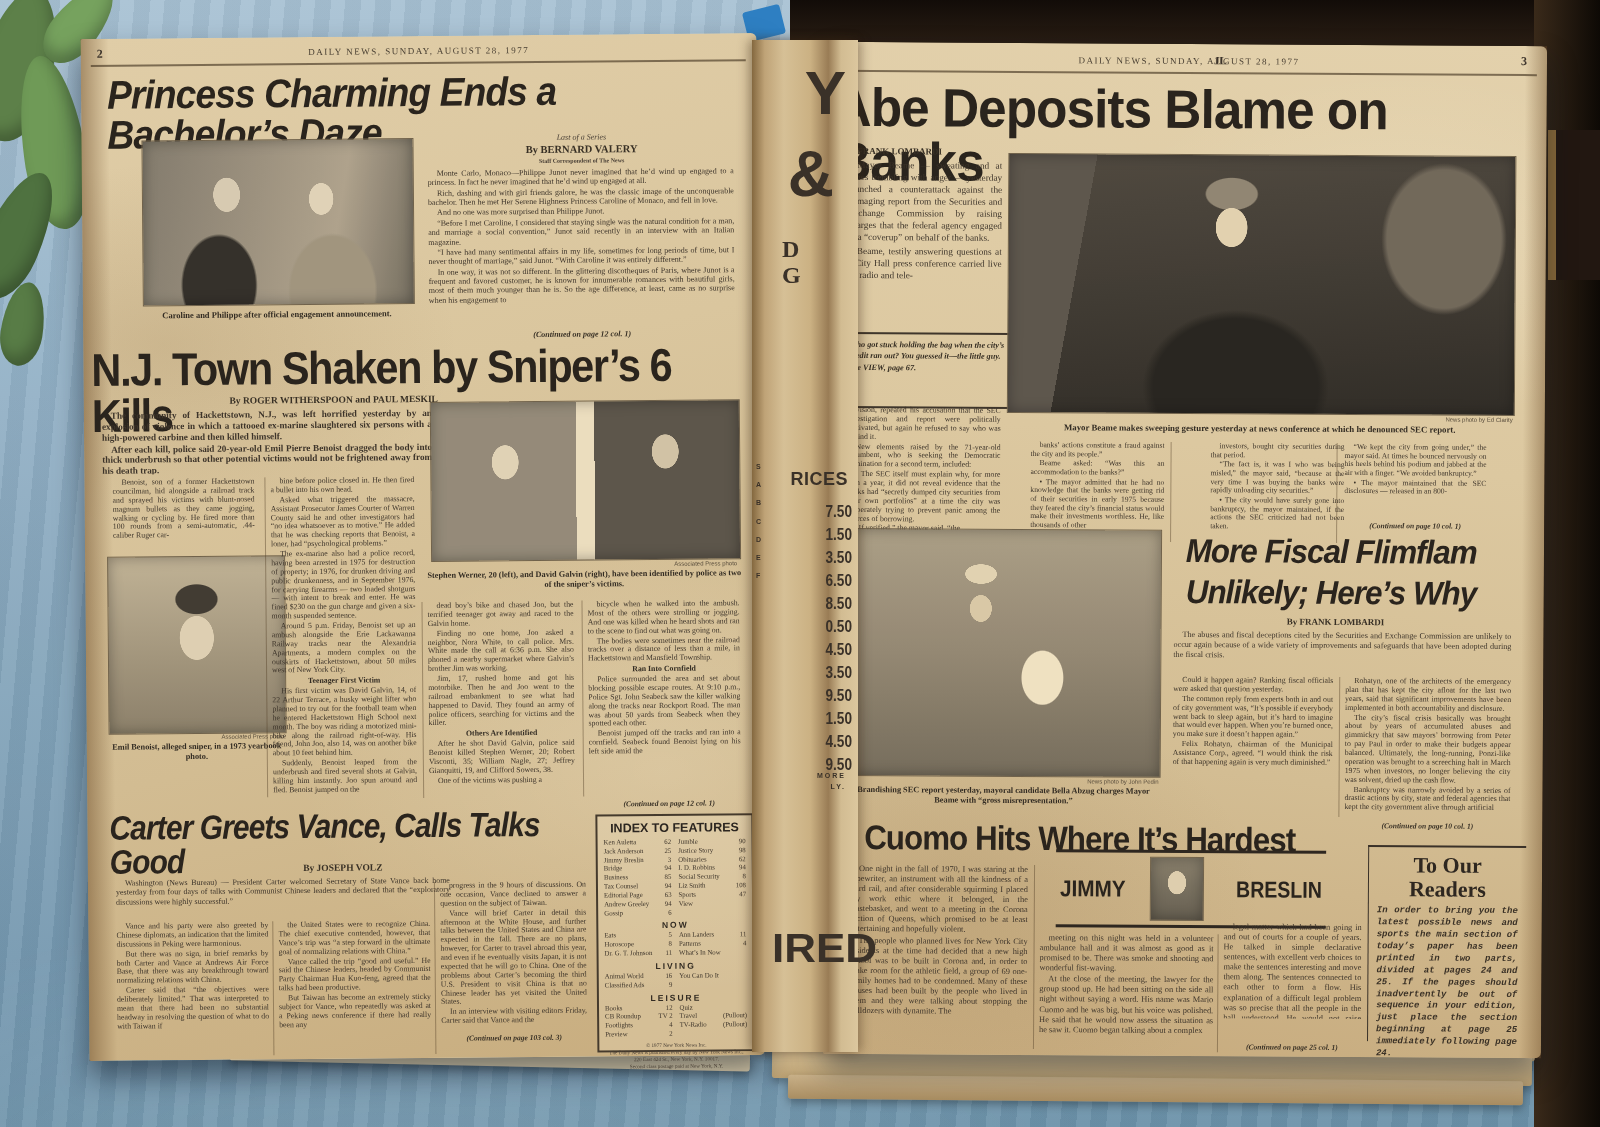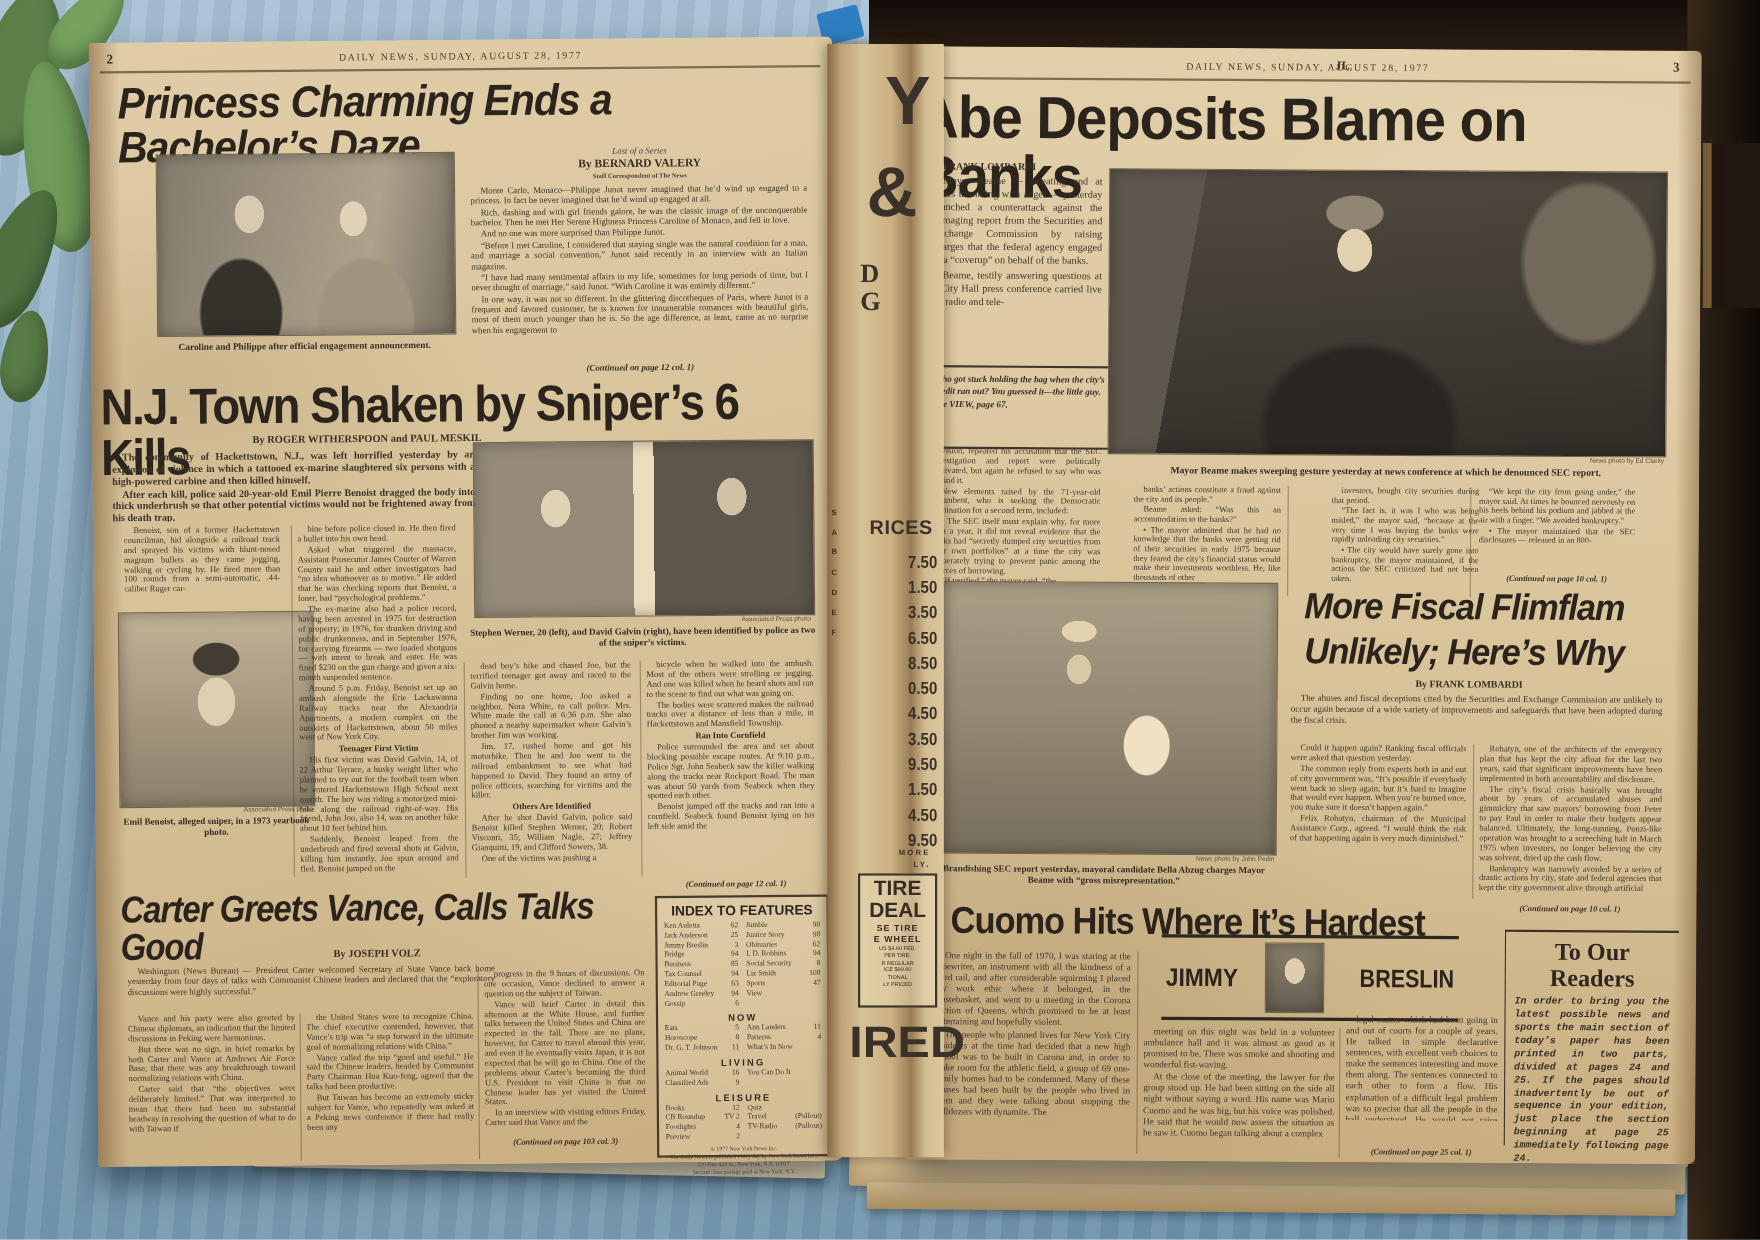--- a/index.html
+++ b/index.html
@@ -173,21 +173,21 @@
       <p class="para">dead boy’s bike and chased Joo, but the terrified teenager got away and raced to the Galvin home.</p>
       <p class="para">Finding no one home, Joo asked a neighbor, Nora White, to call police. Mrs. White made the call at 6:36 p.m. She also phoned a nearby supermarket where Galvin’s brother Jim was working.</p>
       <p class="para">Jim, 17, rushed home and got his motorbike. Then he and Joo went to the railroad embankment to see what had happened to David. They found an army of police officers, searching for victims and the killer.</p>
       <p class="subh">Others Are Identified</p>
       <p class="para">After he shot David Galvin, police said Benoist killed Stephen Werner, 20; Robert Visconti, 35; William Nagle, 27; Jeffrey Gianquitti, 19, and Clifford Sowers, 38.</p>
       <p class="para">One of the victims was pushing a</p>
     </div>
   <div class="vrule" style="left:496px;top:566px;height:196px;"></div>
   <div class="txt" style="left:502px;top:566px;width:152px;height:196px;font-size:7.8px;line-height:1.14;">
       <p class="para">bicycle when he walked into the ambush. Most of the others were strolling or jogging. And one was killed when he heard shots and ran to the scene to find out what was going on.</p>
-      <p class="para">The bodies were scattered makes the railroad tracks over a distance of less than a mile, in Hackettstown and Mansfield Township.</p>
+      <p class="para">The bodies were sometimes near the railroad tracks over a distance of less than a mile, in Hackettstown and Mansfield Township.</p>
       <p class="subh">Ran Into Cornfield</p>
       <p class="para">Police surrounded the area and set about blocking possible escape routes. At 9:10 p.m., Police Sgt. John Seabeck saw the killer walking along the tracks near Rockport Road. The man was about 50 yards from Seabeck when they spotted each other.</p>
       <p class="para">Benoist jumped off the tracks and ran into a cornfield. Seabeck found Benoist lying on his left side amid the</p>
     </div>
   <div class="cont" style="left:506px;top:765px;width:152px;font-size:7.5px;">(Continued on page 12 col. 1)</div>
 
   <div class="idxbox" style="left:508px;top:780px;width:158px;height:238px;">
     <div class="idx-title">INDEX TO FEATURES</div>
     <div class="idx-cols">
       <div class="idx-col">
@@ -511,26 +511,14 @@
       <div class="price">0.50</div>
       <div class="price">4.50</div>
       <div class="price">3.50</div>
       <div class="price">9.50</div>
       <div class="price">1.50</div>
       <div class="price">4.50</div>
       <div class="price">9.50</div>
     </div>
   <div class="frag pre" style="right:12px;top:730px;font-size:7px;letter-spacing:2px;line-height:1.6;text-align:right;">MORE
 LY.</div>
-  <div class="tirebox" style="left:28px;top:754px;width:72px;height:122px;">
-    <div class="t-big">TIRE</div>
-    <div class="t-big">DEAL</div>
-    <div class="t-med">SE TIRE</div>
-    <div class="t-med">E WHEEL</div>
-    <div class="t-sm">US $4.60 FED.</div>
-    <div class="t-sm">PER TIRE.</div>
-    <div class="t-sm">R REGULAR</div>
-    <div class="t-sm">ICE $99.60</div>
-    <div class="t-sm">TIONAL</div>
-    <div class="t-sm">LY PRICED</div>
-  </div>
   <div class="frag" style="left:20px;top:888px;font-size:40px;transform:scaleX(1.1);transform-origin:left;">IRED</div>
 </div>
 
 </body></html>

